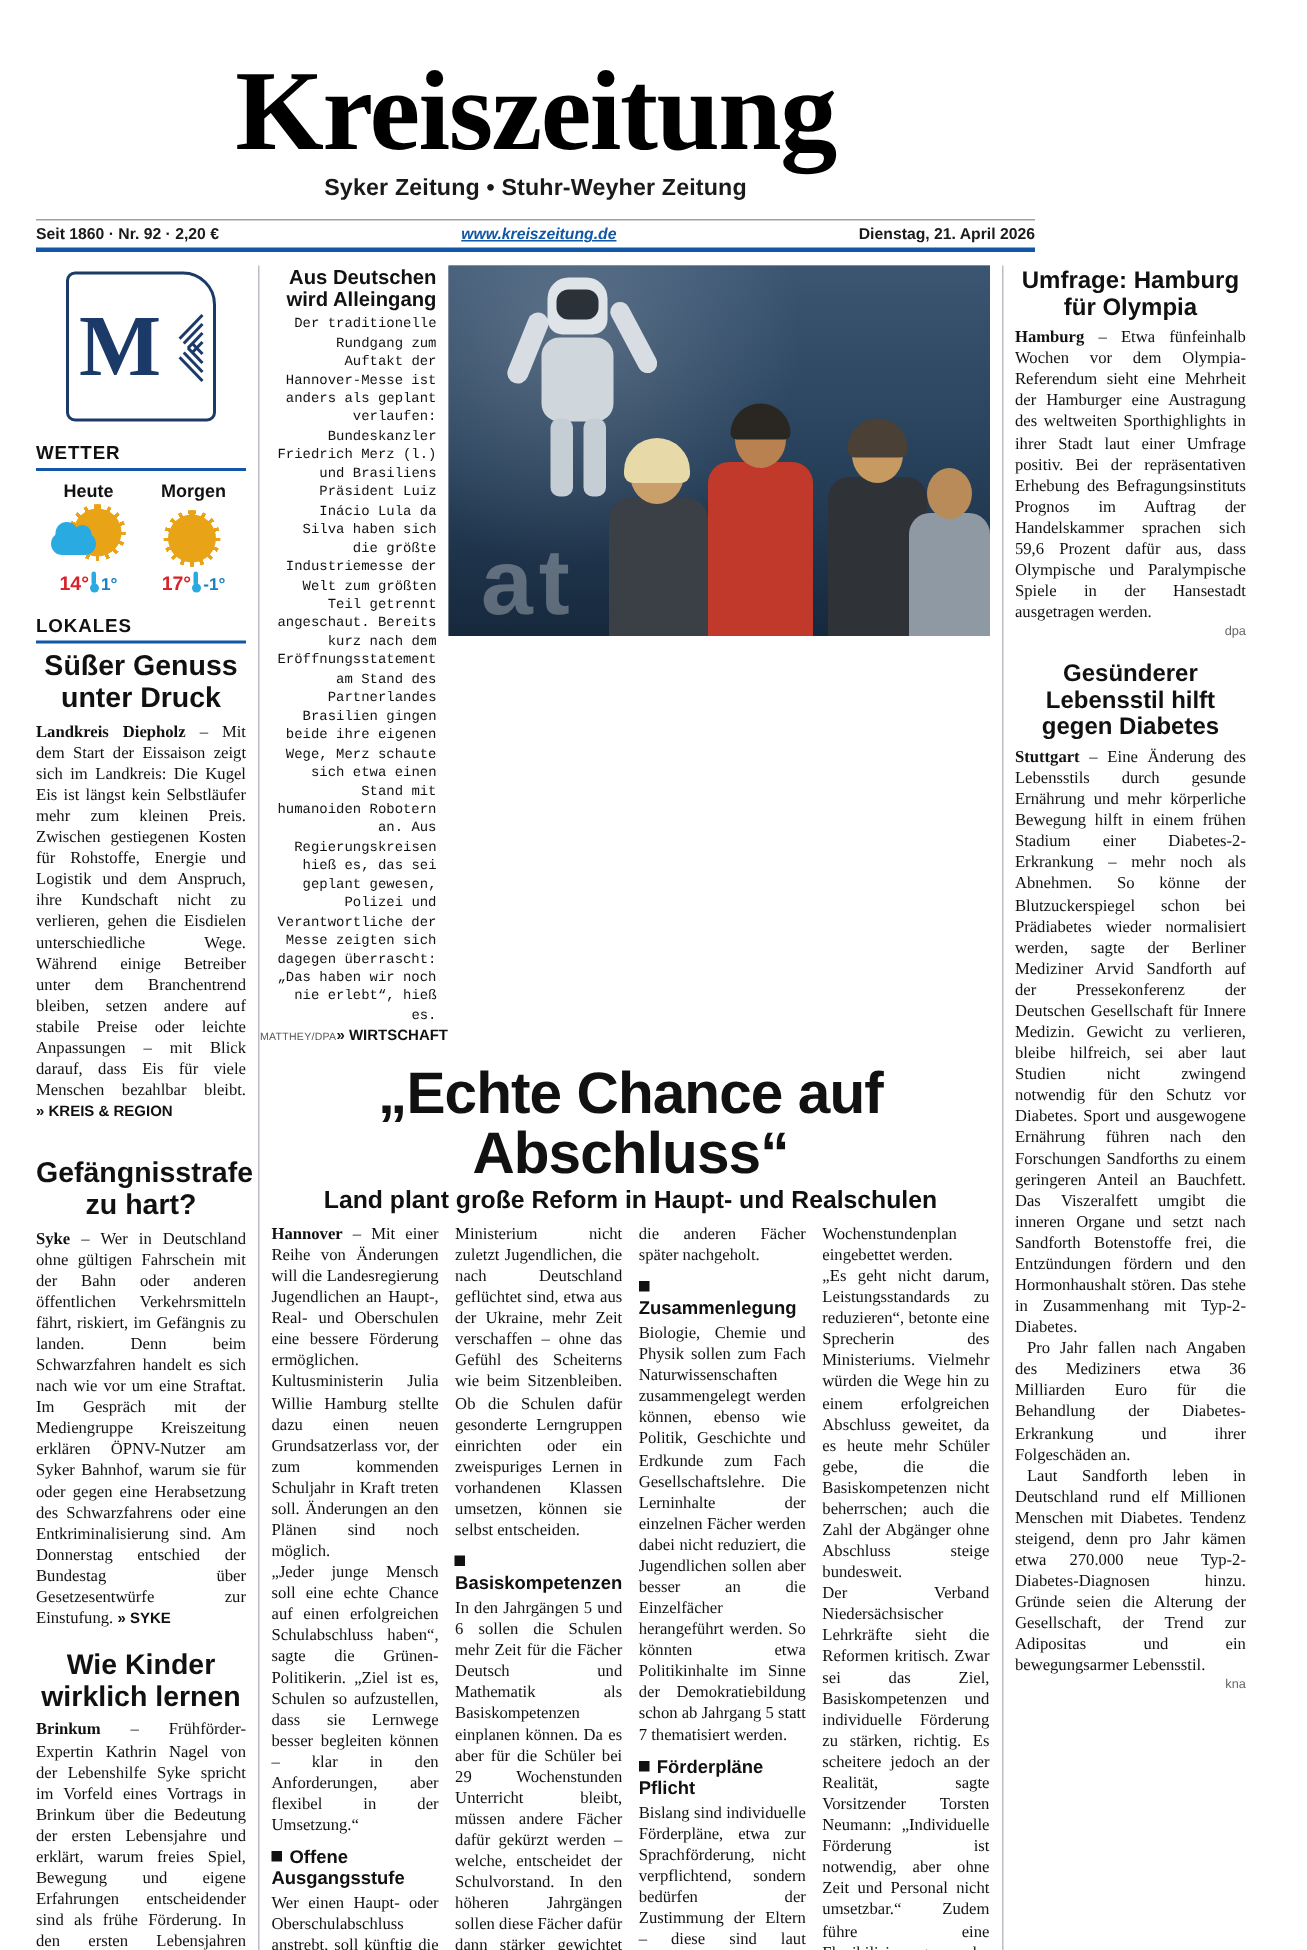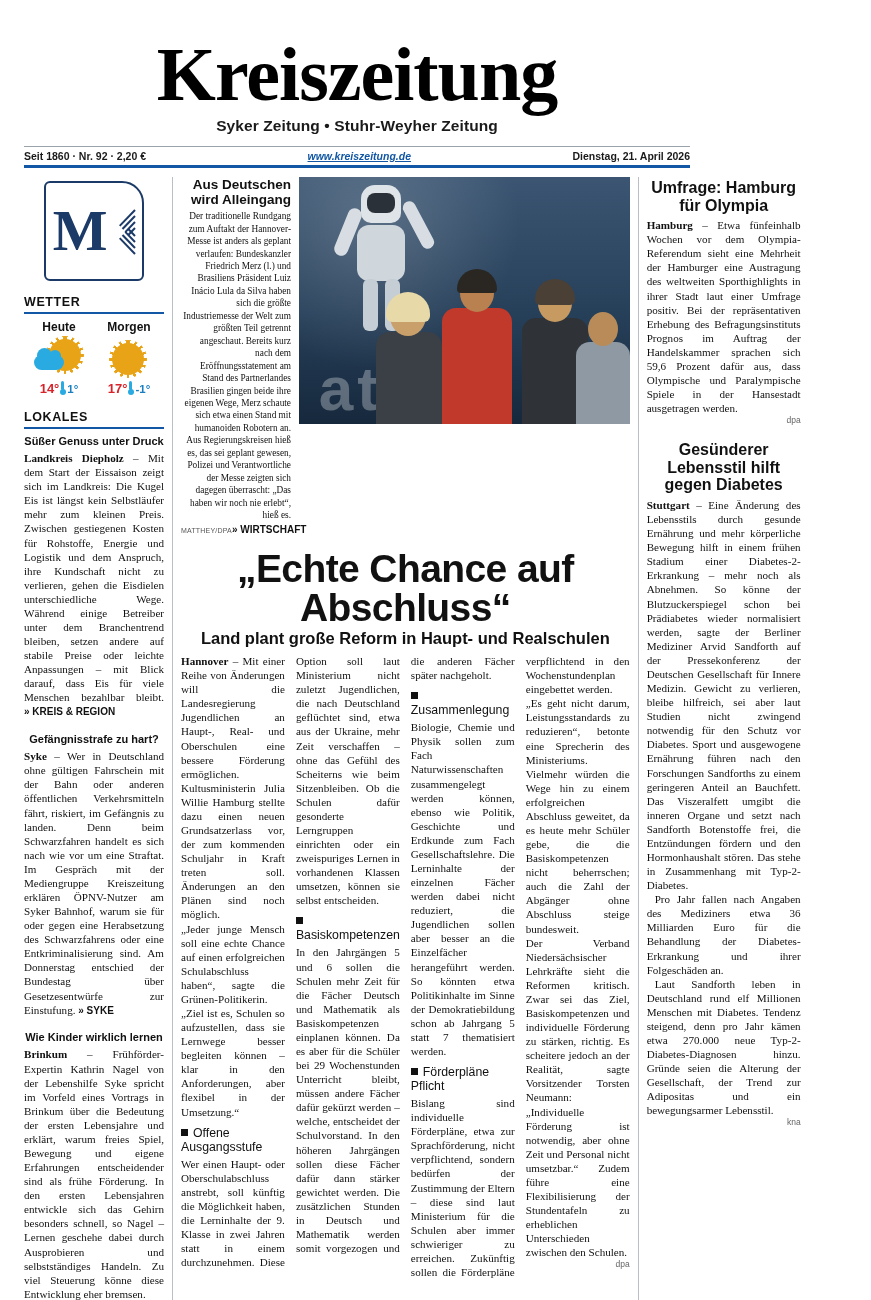--- a/index.html
+++ b/index.html
@@ -98,42 +98,42 @@
   .cloud::before{ width:15px;height:15px; left:3px; top:-7px; }
   .cloud::after { width:12px;height:12px; left:15px; top:-5px; }
   .wx-temps { font-size:13px; font-weight:700; margin-top:3px; }
   .t-hi { color:#d8232a; }
   .t-lo { color:#1a7fc1; font-size:11.5px; }
   .thermo { display:inline-block; width:6px; height:14px; position:relative; vertical-align:-2px; margin:0 1px; }
   .thermo::before{ content:""; position:absolute; left:1px; top:0; width:3px; height:9px; background:#29abe2; border-radius:2px;}
   .thermo::after { content:""; position:absolute; left:0; bottom:0; width:6px; height:6px; background:#29abe2; border-radius:50%;}
 
   .art-head {
-    font-size:11px; font-weight:700; line-height:1.1;
+    font-size:19px; font-weight:700; line-height:1.1;
     text-align:center; margin:2px 0 4px;
   }
   .art-head.sm { font-size:16px; }
   .body-serif {
     font-family:"Liberation Serif", serif;
     font-size:11.1px; line-height:1.27;
     text-align:justify; hyphens:auto; -webkit-hyphens:auto;
     margin:0;
   }
   .body-serif b, .lead { font-weight:700; }
   .ref { font-family:"Liberation Sans",sans-serif; font-size:10px; font-weight:700; white-space:nowrap; }
 
   
   .top-row { display:flex; gap:8px; }
   .teaser-col { width:110px; flex:0 0 110px; }
   .teaser-head { font-size:13.5px; font-weight:700; line-height:1.12; text-align:right; margin-bottom:3px; }
   .teaser-body {
-    font-family:Liberation Serif, serif;
+    font-family:Liberation Mono, monospace;
     font-size:9.3px; line-height:1.34; text-align:right;
   }
-  .credit-row { display:flex; justify-content:flex-start; align-items:baseline; margin-top:2px; }
+  .credit-row { display:flex; justify-content:center; align-items:baseline; margin-top:2px; }
   .credit { font-size:7px; color:#555; letter-spacing:.2px; }
   .photo {
     flex:1 1 auto; height:247px; position:relative; overflow:hidden;
     background:linear-gradient(180deg,#2a3f55 0%,#34506d 35%,#1d3147 100%);
   }
   .ph-wall { position:absolute; inset:0;
     background:
       radial-gradient(circle at 22% 18%, rgba(255,255,255,.18), transparent 45%),
       linear-gradient(180deg,#3b5572 0%,#27405a 55%,#16283c 100%); }
   .ph-letters {
@@ -168,21 +168,21 @@
   .ph-p4 .p-head { position:absolute; left:12px; top:0; width:30px; height:34px; background:#b88b58; }
   .ph-p4 .p-body { position:absolute; left:0; top:30px; width:54px; height:82px; background:#8e99a4; }
 
   .main-head {
     text-align:center; font-size:39px; font-weight:700; line-height:1.02;
     margin:14px 0 1px; letter-spacing:-.6px;
   }
   .main-sub { text-align:center; font-size:16.5px; font-weight:600; margin-bottom:6px; }
   .cols4 { column-count:4; column-gap:11px; column-rule:none; }
   .subhead {
-    font-size:12.3px; font-weight:400; margin:7px 0 3px;
+    font-size:12.3px; font-weight:700; margin:7px 0 3px;
     break-inside:avoid; font-family:"Liberation Sans",sans-serif;
   }
   .subhead::before{
     content:""; display:inline-block; width:7px; height:7px; background:#111;
     margin-right:5px; vertical-align:1px;
   }
   .dpa { text-align:right; font-size:8.5px; color:#666; font-family:"Liberation Sans",sans-serif; }
 </style>
 </head>
 <body>
@@ -246,21 +246,21 @@
 
       <div class="sec-head">LOKALES</div>
       <div class="sec-rule"></div>
 
       <div>
         <div class="art-head">Süßer Genuss unter Druck</div>
         <p class="body-serif"><b>Landkreis Diepholz</b><span> – Mit dem Start der Eissaison zeigt sich im Landkreis: Die Kugel Eis ist längst kein Selbstläufer mehr zum kleinen Preis. Zwischen gestiegenen Kosten für Rohstoffe, Energie und Logistik und dem Anspruch, ihre Kundschaft nicht zu verlieren, gehen die Eisdielen unterschiedliche Wege. Während einige Betreiber unter dem Branchentrend bleiben, setzen andere auf stabile Preise oder leichte Anpassungen – mit Blick darauf, dass Eis für viele Menschen bezahlbar bleibt.</span> <span class="ref">» KREIS &amp; REGION</span></p>
       </div>
 
       <div>
-        <div class="art-head" style="margin-top:14px">Gefängnisstrafe zu hart?</div>
+        <div class="art-head" style="margin-top:24px">Gefängnisstrafe zu hart?</div>
         <p class="body-serif"><b>Syke</b><span> – Wer in Deutschland ohne gültigen Fahrschein mit der Bahn oder anderen öffentlichen Verkehrsmitteln fährt, riskiert, im Gefängnis zu landen. Denn beim Schwarzfahren handelt es sich nach wie vor um eine Straftat. Im Gespräch mit der Mediengruppe Kreiszeitung erklären ÖPNV-Nutzer am Syker Bahnhof, warum sie für oder gegen eine Herabsetzung des Schwarzfahrens oder eine Entkriminalisierung sind. Am Donnerstag entschied der Bundestag über Gesetzesentwürfe zur Einstufung.</span> <span class="ref">» SYKE</span></p>
       </div>
 
       <div>
         <div class="art-head" style="margin-top:14px">Wie Kinder wirklich lernen</div>
         <p class="body-serif"><b>Brinkum</b><span> – Frühförder-Expertin Kathrin Nagel von der Lebenshilfe Syke spricht im Vorfeld eines Vortrags in Brinkum über die Bedeutung der ersten Lebensjahre und erklärt, warum freies Spiel, Bewegung und eigene Erfahrungen entscheidender sind als frühe Förderung. In den ersten Lebensjahren entwickle sich das Gehirn besonders schnell, so Nagel – Lernen geschehe dabei durch Ausprobieren und selbstständiges Handeln. Zu viel Steuerung könne diese Entwicklung eher bremsen.</span> </p>
       </div>
 
     </div>
 

